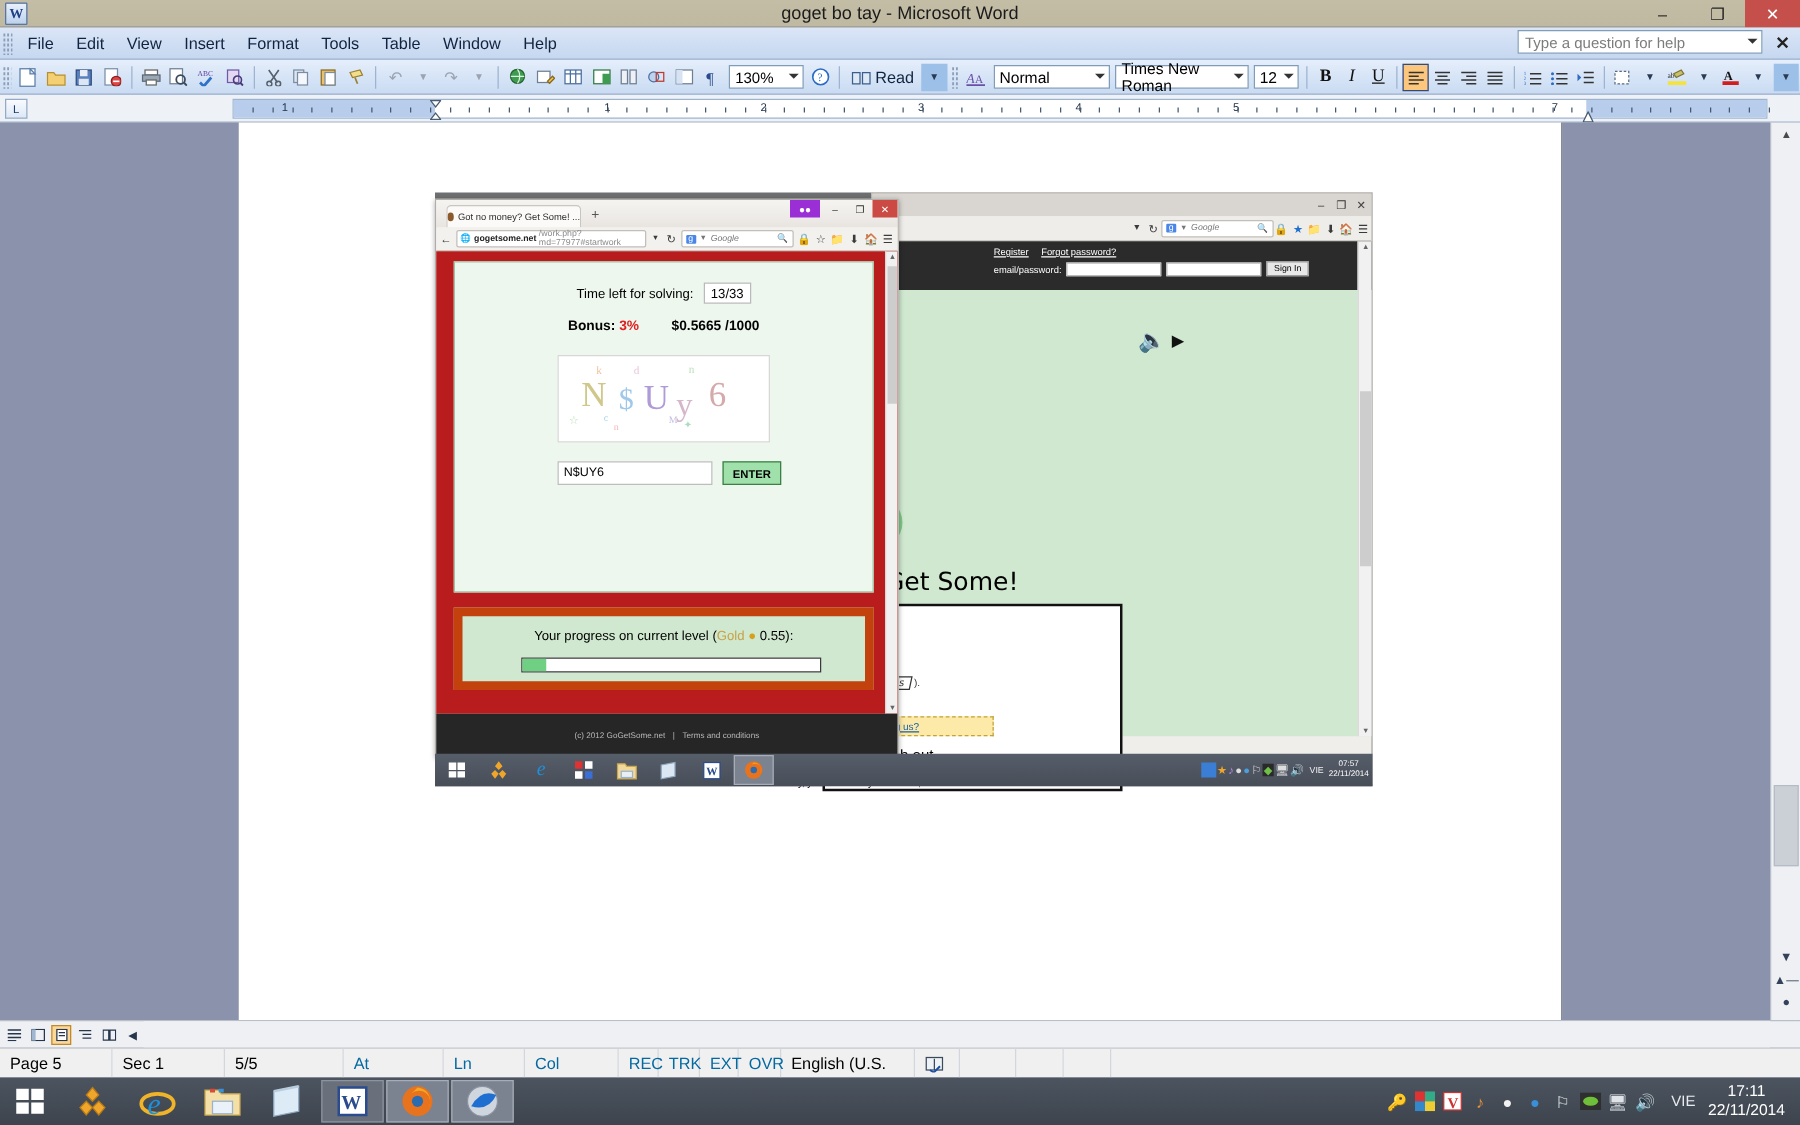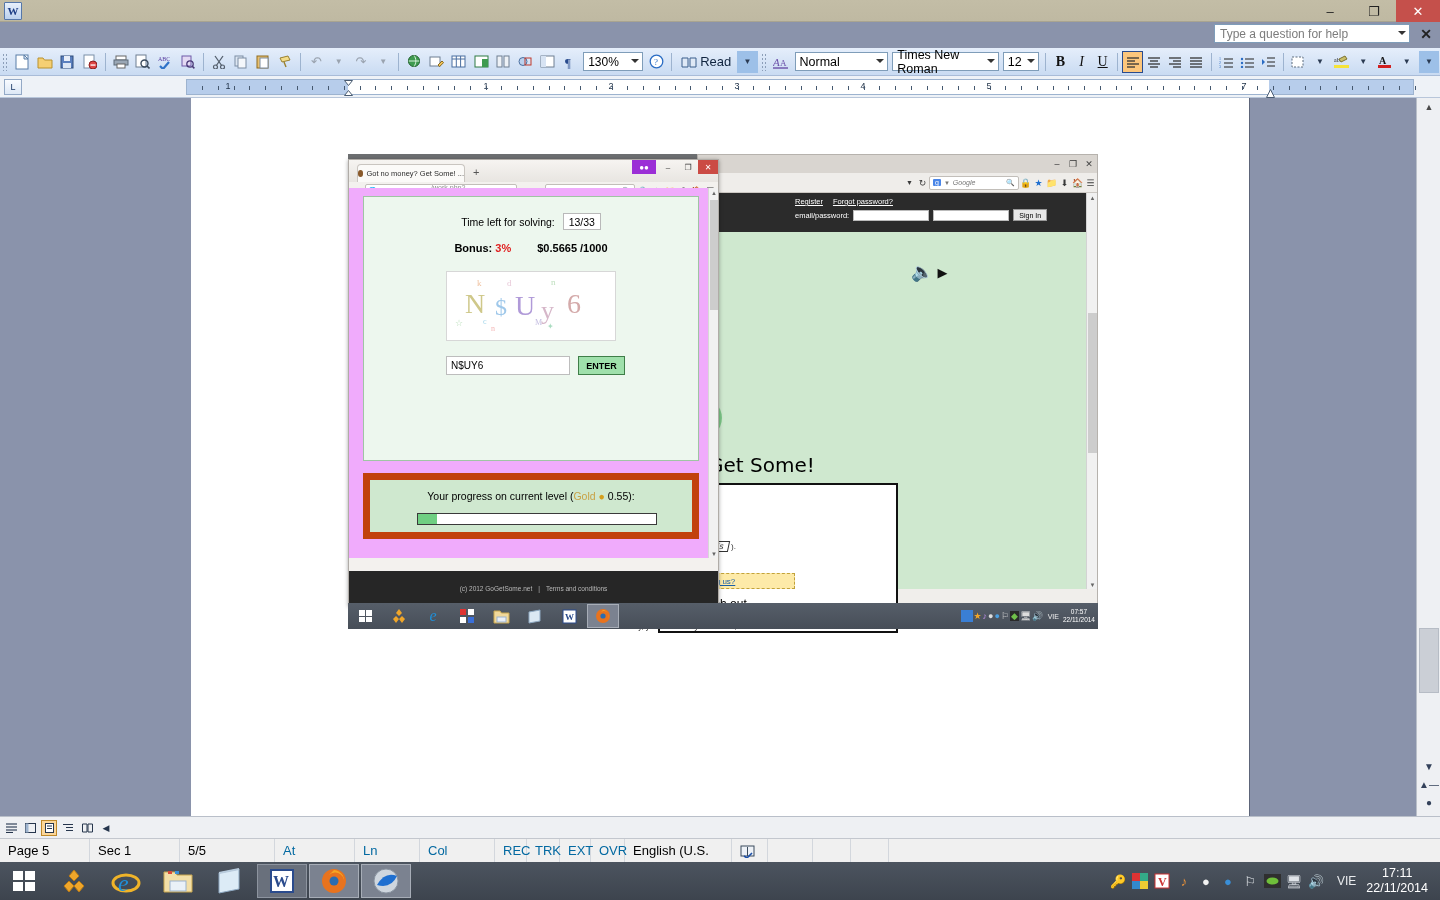--- a/index.html
+++ b/index.html
@@ -227,22 +227,22 @@
     border-radius:2px;
   }
   .search-bar{
     flex:0 0 auto; width:90px; height:14px; background:#fff; border:1px solid #c2beb9;
     display:flex; align-items:center; padding:0 3px; gap:3px; font-size:7px; color:#777;
     border-radius:2px; position:relative;
   }
   .nav-ic{ width:13px; height:13px; display:flex; align-items:center; justify-content:center;
      font-size:9px; color:#3a3a3a; }
   .cap-page{
-    position:absolute; left:0; top:28px; width:369px; height:370px;
-    background:#f0abfc; overflow:hidden;
+    position:absolute; left:0; top:41px; width:369px; height:370px;
+    background:#b91c1c; overflow:hidden;
   }
   .cap-pvscroll{ position:absolute; right:0; top:0; width:10px; height:370px; background:#f1f1f1;
      border-left:1px solid #d7d7d7; }
   .cap-panel{
     position:absolute; left:14px; top:8px; width:336px; height:265px;
     background:#edf7ee; border:1px solid #9fc4a4;
   }
   .cap-panel2{
     position:absolute; left:14px; top:285px; width:336px; height:66px;
     background:#cfe8cf; border:7px solid #c2410c;
@@ -310,27 +310,40 @@
   .gs-flow{ position:absolute; left:-30px; top:112px; font-size:12px; }
   .gs-foot{ position:absolute; left:-30px; top:137px; font-size:7.5px; }
 </style>
 </head>
 <body>
 
 <div id="word-window">
 
   <div class="word-titlebar">
     <div class="word-appicon">W</div>
+    <div class="word-title">goget bo tay - Microsoft Word</div>
     <div class="wbtns">
       <div class="wbtn">–</div>
       <div class="wbtn">❐</div>
       <div class="wbtn close">✕</div>
     </div>
   </div>
 
+  <div class="word-menubar">
+    <div class="grip"></div>
+    <div class="menu-item">File</div>
+    <div class="menu-item">Edit</div>
+    <div class="menu-item">View</div>
+    <div class="menu-item">Insert</div>
+    <div class="menu-item">Format</div>
+    <div class="menu-item">Tools</div>
+    <div class="menu-item">Table</div>
+    <div class="menu-item">Window</div>
+    <div class="menu-item">Help</div>
+  </div>
   <div class="help-box">
     <span>Type a question for help</span>
     <span class="caret"></span>
   </div>
   <div class="help-x">✕</div>
 
   <div class="word-toolbar">
     <div class="grip"></div>
     <div class="tbtn">
       <svg width="15" height="16" viewBox="0 0 15 16">

